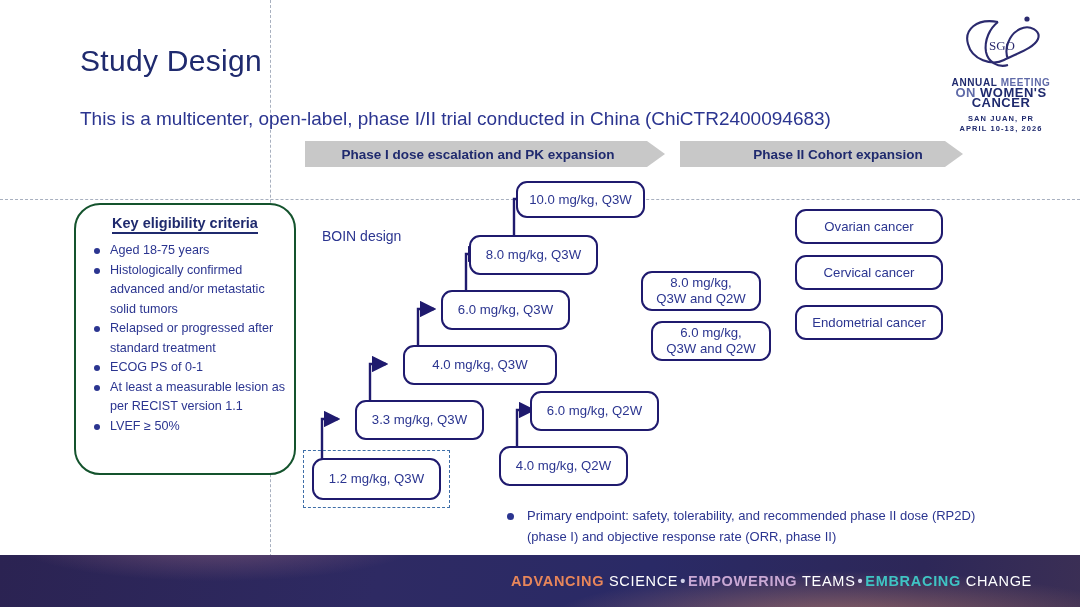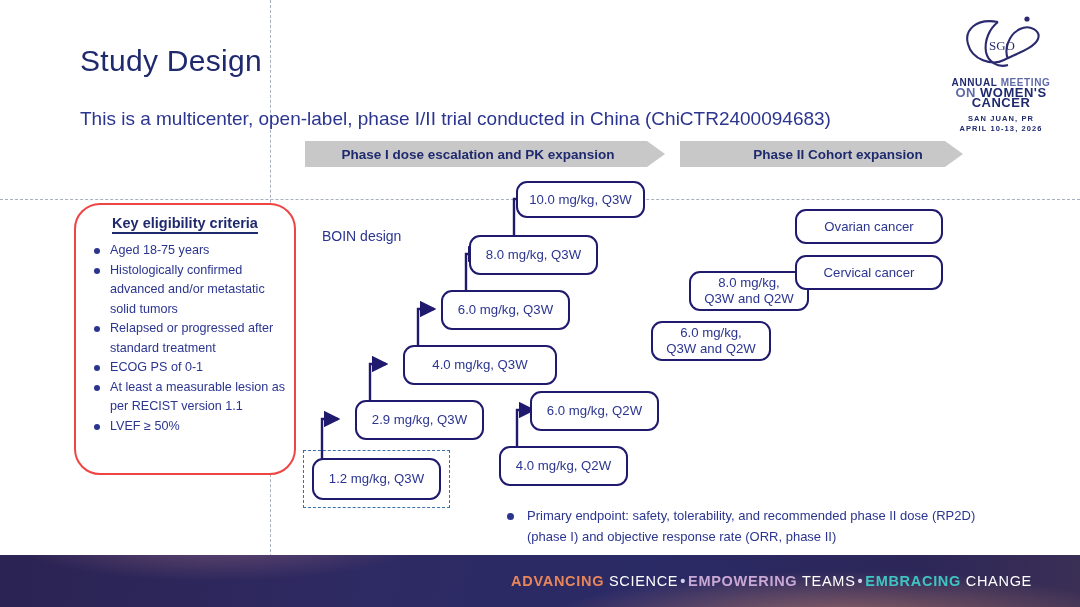--- a/index.html
+++ b/index.html
@@ -117,21 +117,21 @@
     padding-right: 14px;
     box-sizing: border-box;
     padding-left: 47px;
   }
 
   
   .elig {
     position: absolute;
     left: 74px; top: 203px;
     width: 222px; height: 272px;
-    border: 2px solid #ef4444;
+    border: 2px solid #14532d;
     border-radius: 26px;
     background: #ffffff;
     box-sizing: border-box;
   }
   .elig-title {
     text-align: center;
     margin-top: 10px;
     font-size: 14.5px;
     font-weight: bold;
     color: #1f2a6e;
@@ -302,36 +302,37 @@
       <path d="M370,401 L370,364 L386,364"></path>
       <path d="M418,346 L418,309 L434,309"></path>
       <path d="M466,291 L466,254 L482,254"></path>
       <path d="M514,236 L514,199 L530,199"></path>
       <path d="M517,447 L517,410 L533,410"></path>
     </g>
   </svg>
 
   <div class="dashwrap" style="left:303px; top:450px; width:147px; height:58px;"></div>
   <div class="dbox" style="left:312px; top:458px; width:129px; height:42px;">1.2 mg/kg, Q3W</div>
-  <div class="dbox" style="left:355px; top:400px; width:129px; height:40px;">2.9 mg/kg, Q3W</div>
+  <div class="dbox" style="left:355px; top:400px; width:129px; height:40px;">3.3 mg/kg, Q3W</div>
   <div class="dbox" style="left:403px; top:345px; width:154px; height:40px;">4.0 mg/kg, Q3W</div>
   <div class="dbox" style="left:441px; top:290px; width:129px; height:40px;">6.0 mg/kg, Q3W</div>
   <div class="dbox" style="left:469px; top:235px; width:129px; height:40px;">8.0 mg/kg, Q3W</div>
   <div class="dbox" style="left:516px; top:181px; width:129px; height:37px;">10.0 mg/kg, Q3W</div>
 
   <div class="dbox" style="left:499px; top:446px; width:129px; height:40px;">4.0 mg/kg, Q2W</div>
   <div class="dbox" style="left:530px; top:391px; width:129px; height:40px;">6.0 mg/kg, Q2W</div>
 
-  <div class="dbox" style="left:689px; top:271px; width:120px; height:40px;">8.0 mg/kg,
+  <div class="dbox" style="left:641px; top:271px; width:120px; height:40px;">8.0 mg/kg,
 Q3W and Q2W</div>
   <div class="dbox" style="left:651px; top:321px; width:120px; height:40px;">6.0 mg/kg,
 Q3W and Q2W</div>
 
   <div class="dbox" style="left:795px; top:209px; width:148px; height:35px;">Ovarian cancer</div>
   <div class="dbox" style="left:795px; top:255px; width:148px; height:35px;">Cervical cancer</div>
+  <div class="dbox" style="left:795px; top:305px; width:148px; height:35px;">Endometrial cancer</div>
 
   <div class="endpoint">Primary endpoint: safety, tolerability, and recommended phase II dose (RP2D) (phase I) and objective response rate (ORR, phase II)</div>
 
   <div class="footer">
     <div class="footer-text">
       <span id="f1" style="color: rgb(232, 134, 90); font-weight: bold;">ADVANCING</span>
       <span id="f2" style="color: rgb(255, 255, 255); font-weight: normal;">SCIENCE</span><span class="sep">•</span><span id="f3" style="color: rgb(201, 168, 212); font-weight: bold;">EMPOWERING</span>
       <span id="f4" style="color: rgb(255, 255, 255); font-weight: normal;">TEAMS</span><span class="sep">•</span><span id="f5" style="color: rgb(63, 196, 196); font-weight: bold;">EMBRACING</span>
       <span id="f6" style="color: rgb(255, 255, 255); font-weight: normal;">CHANGE</span>
     </div>

